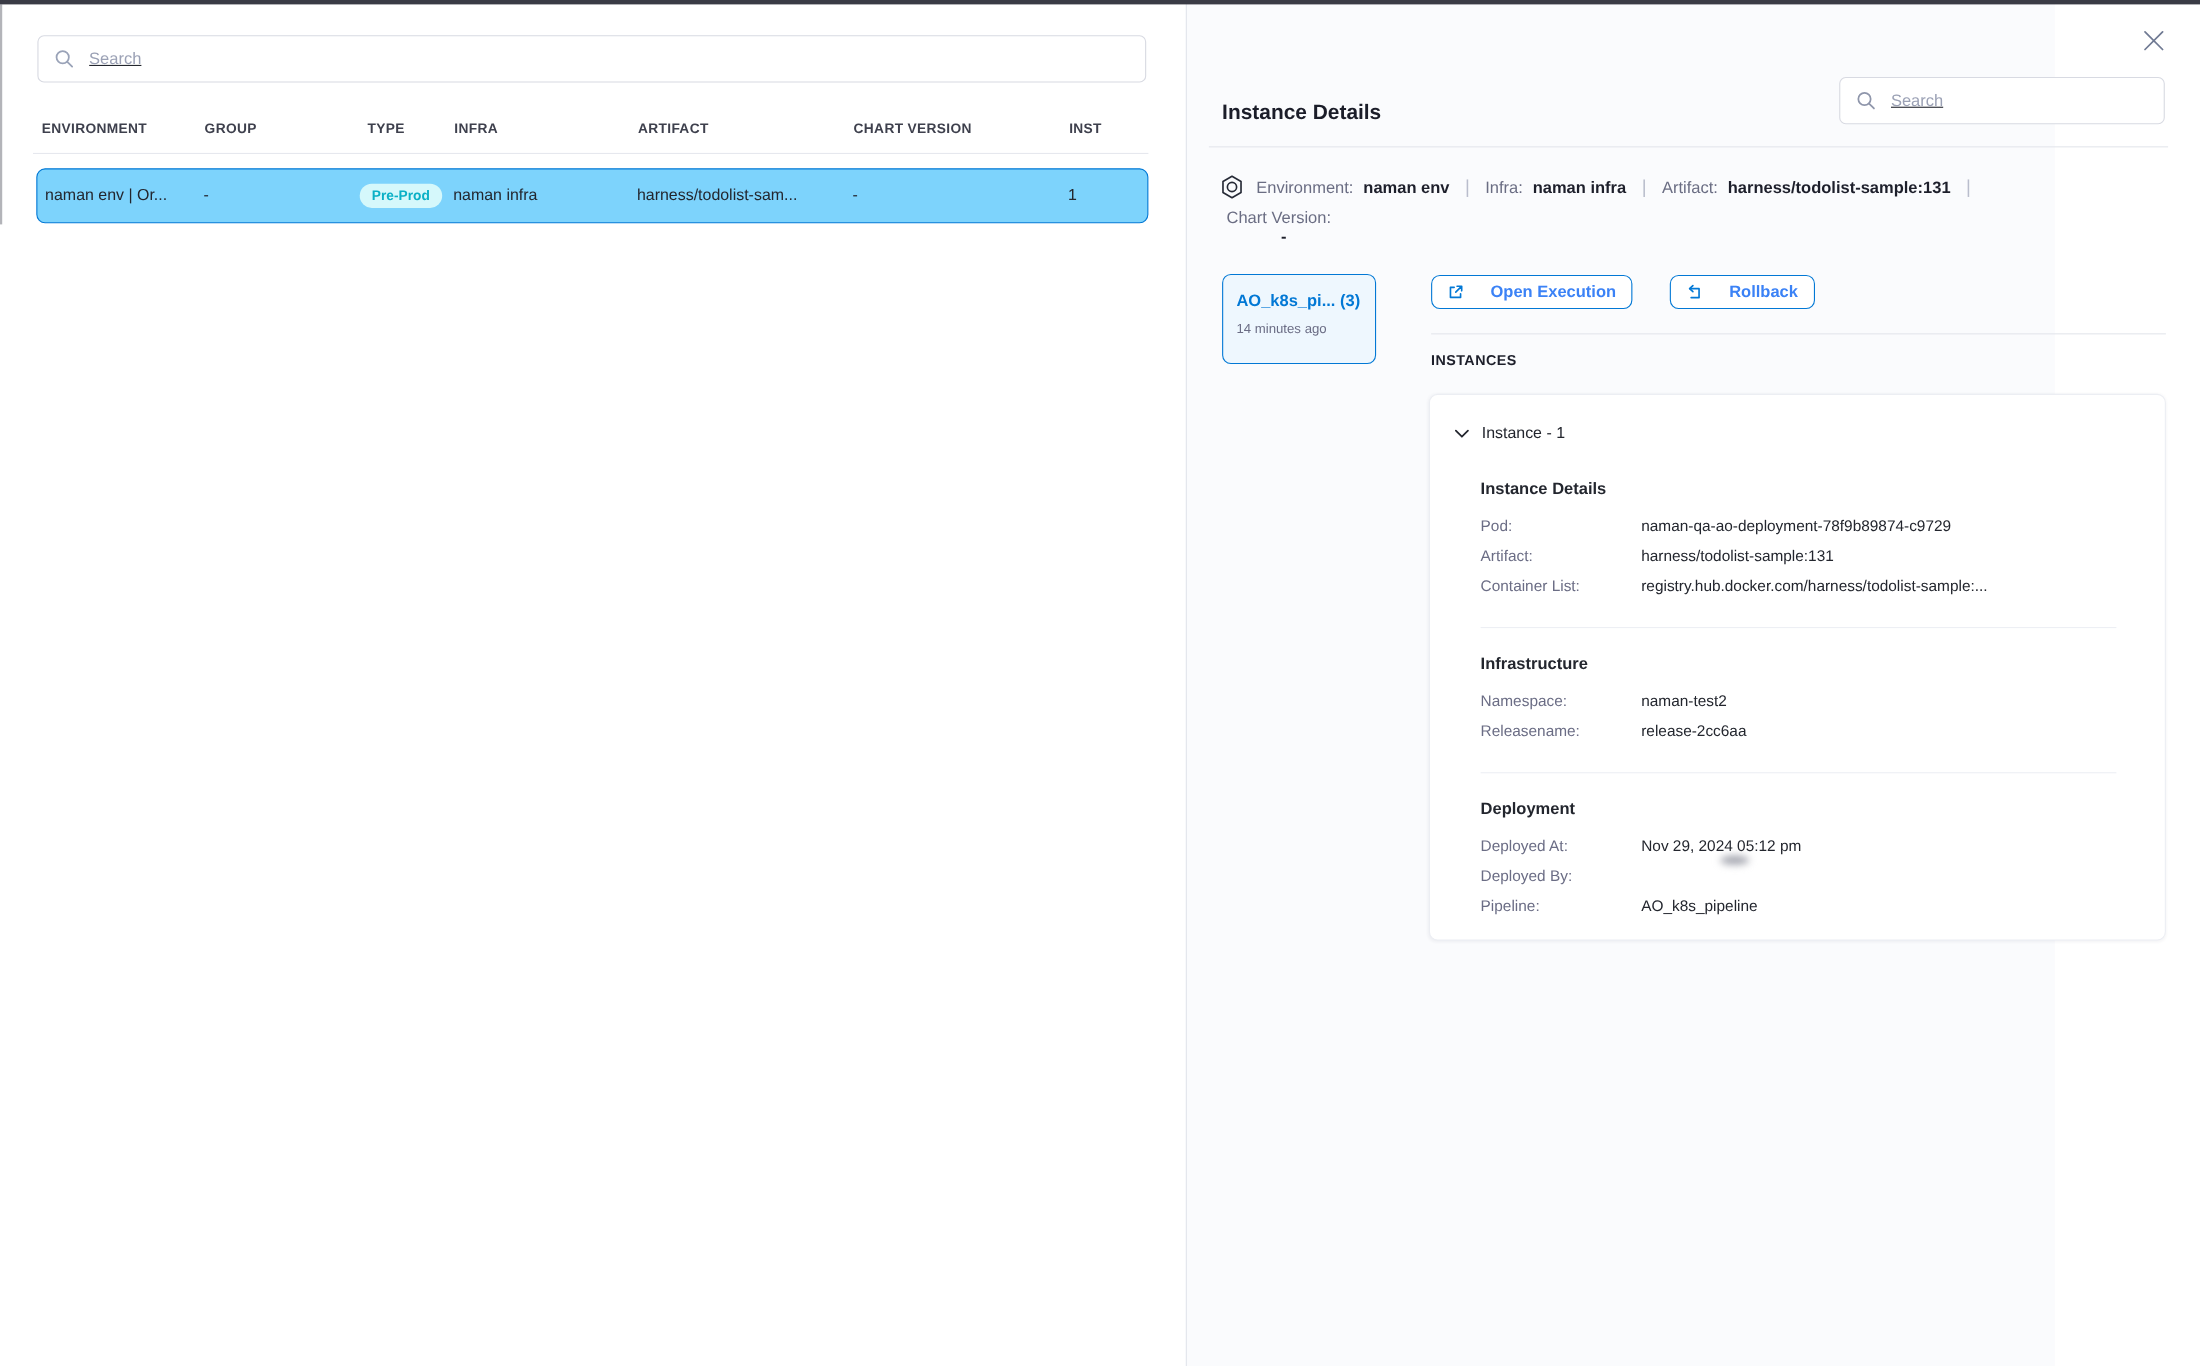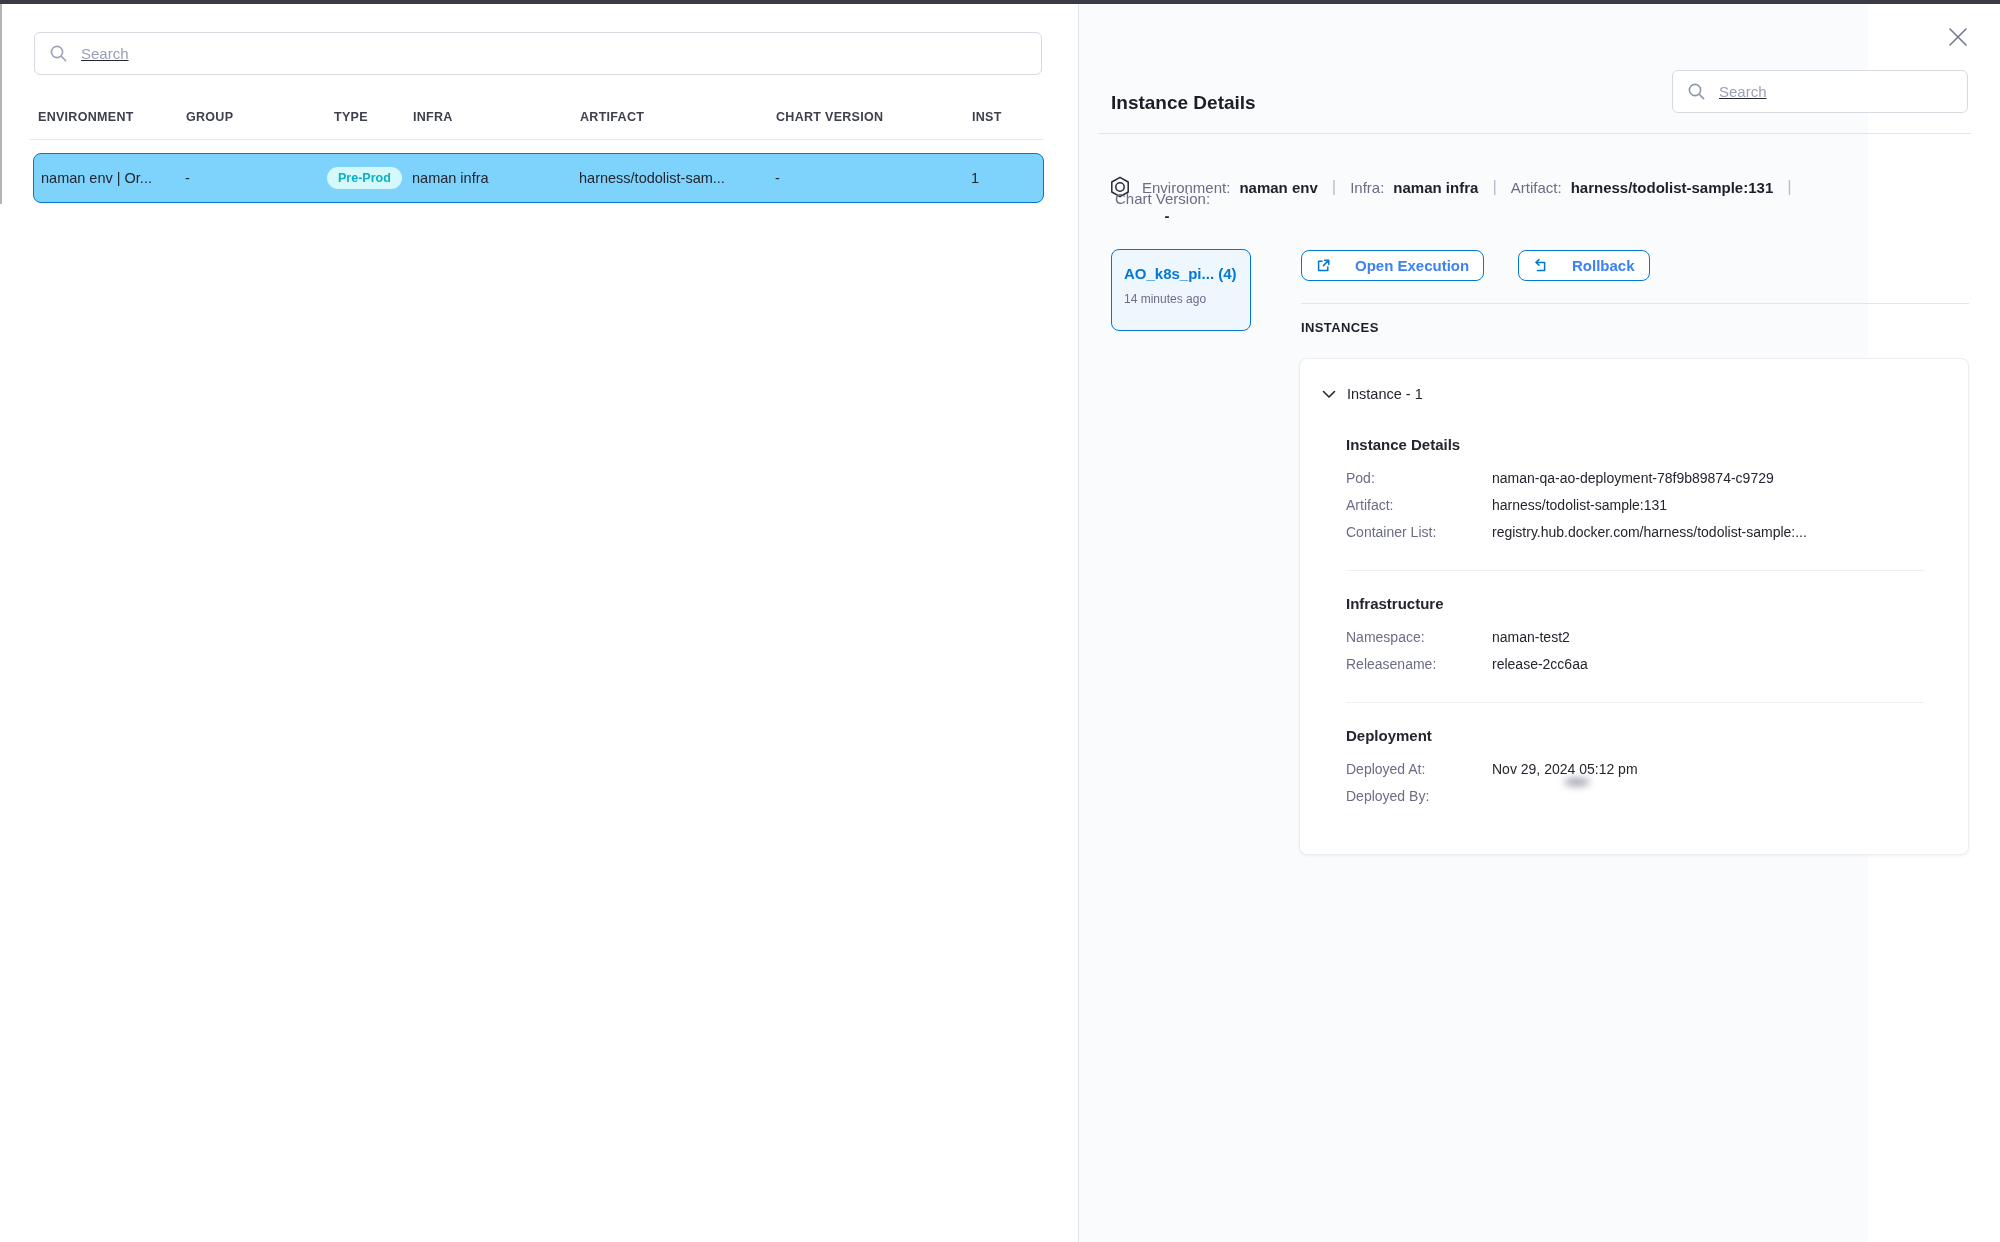--- a/index.html
+++ b/index.html
@@ -58,21 +58,21 @@
     position:absolute; left:1078px; top:0; width:790px; height:1242px;
     background:#fafbfd; border-left:1px solid #e2e5eb;
   }
   .close-btn { position:absolute; left:866px; top:24px; width:26px; height:26px; cursor:pointer;
     display:flex; align-items:center; justify-content:center; }
   .panel-title { position:absolute; left:32px; top:79px; font-size:19px; font-weight:700; color:#1b1d29; }
   .panel-search { position:absolute; left:593px; top:70px; width:296px; height:43px; background:#fff; }
   .panel-divider { position:absolute; left:20px; top:133px; width:872px; height:1px; background:#e3e5ec; }
 
   .meta-line { position:absolute; display:flex; align-items:center; font-size:15px; white-space:nowrap; }
-  .meta-1 { left:31px; top:176px;text-align:right; }
+  .meta-1 { left:31px; top:159px;text-align:right; }
   .meta-2 { left:36px; top:190px;flex-direction:column; }
   .meta-label { color:#6a6d83; margin-right:9px; }
   .meta-value { color:#1d1f2b; font-weight:700; }
   .meta-sep { color:#b9bdcc; font-weight:300; font-size:17px; margin:0 14px; }
   .env-icon { margin-right:12px; display:block; }
 
   .pipeline-card {
     position:absolute; left:32px; top:249px; width:140px; height:82px;
     background:#eef7fe; border:1.6px solid #0278d5; border-radius:8px;
     padding:15px 12px; cursor:pointer;
@@ -190,21 +190,21 @@
     <span class="meta-label">Artifact:</span>
     <span class="meta-value">harness/todolist-sample:131</span>
     <span class="meta-sep">|</span>
   </div>
   <div class="meta-line meta-2">
     <span class="meta-label">Chart Version:</span>
     <span class="meta-value">-</span>
   </div>
 
   <div class="pipeline-card">
-    <div class="pc-title">AO_k8s_pi... (4)</div>
+    <div class="pc-title">AO_k8s_pi... (3)</div>
     <div class="pc-time">14 minutes ago</div>
   </div>
 
   <button class="action-btn btn-open">
     <svg width="15" height="15" viewBox="0 0 15 15">
       <path d="M6 3.2 H2.6 V12.4 H11.8 V9" fill="none" stroke="#0278d5" stroke-width="1.5" stroke-linecap="round" stroke-linejoin="round"></path>
       <path d="M8.6 2.2 H12.8 V6.4 M12.6 2.4 L7.4 7.6" fill="none" stroke="#0278d5" stroke-width="1.5" stroke-linecap="round" stroke-linejoin="round"></path>
     </svg>
     <span>Open Execution</span>
   </button>
@@ -263,17 +263,21 @@
       <div class="field-row">
         <span class="field-label">Deployed At:</span>
         <span class="field-value">Nov 29, 2024 05:12 pm</span>
       </div>
       <div class="field-row">
         <span class="field-label">Deployed By:</span>
         <span class="field-value">
           <span class="redacted"><span class="redacted-smudge"></span></span>
         </span>
       </div>
+      <div class="field-row">
+        <span class="field-label">Pipeline:</span>
+        <span class="field-value">AO_k8s_pipeline</span>
+      </div>
 
     </div>
   </div>
 
 </section>
 
 </body></html>

